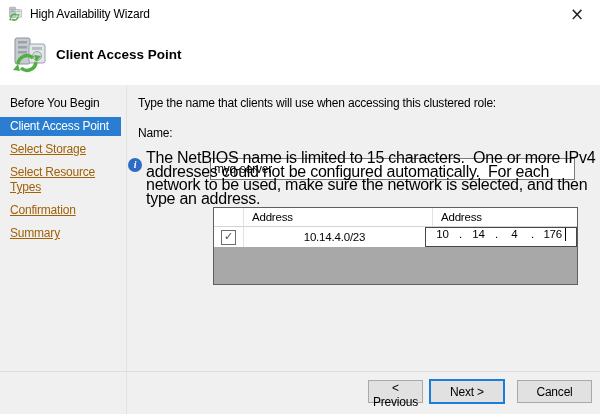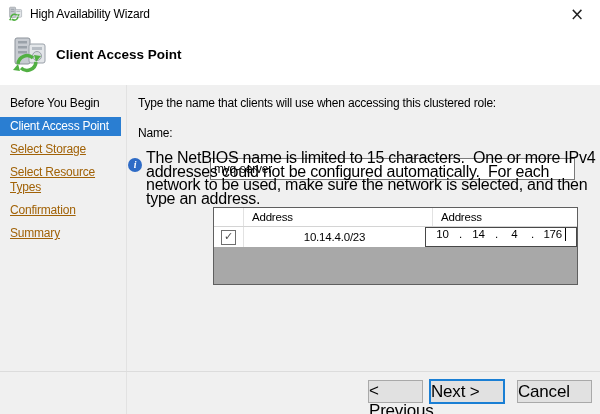--- a/index.html
+++ b/index.html
@@ -73,21 +73,21 @@
     font-family:"DejaVu Sans",sans-serif;letter-spacing:0;
   }
   .octet{min-width:14px;text-align:center;}
   .dot{color:#000;}
   .caret{width:1px;height:13px;background:#000;margin-left:-6px;}
   .nt-fill{flex:1;background:#a8a8a8;}
   
   .footer-line{position:absolute;left:0;right:0;top:371px;border-top:1px solid #dcdcdc;}
   .btn{
     position:absolute;top:380px;height:23px;background:#e1e1e1;border:1px solid #a9a9a9;
-    font:inherit;font-size:17px;letter-spacing:-0.2px;text-align:left;padding:0;
+    font:inherit;font-size:12px;letter-spacing:-0.2px;text-align:center;padding:0;
   }
   .btn-prev{left:368px;width:55px;}
   .btn-next{left:429px;top:379px;width:76px;height:25px;border:2px solid #1a7fd4;}
   .btn-cancel{left:517px;width:75px;}
 </style>
 </head>
 <body>
 
 <div class="titlebar">
   <svg class="title-icon" viewBox="0 0 40 36">

